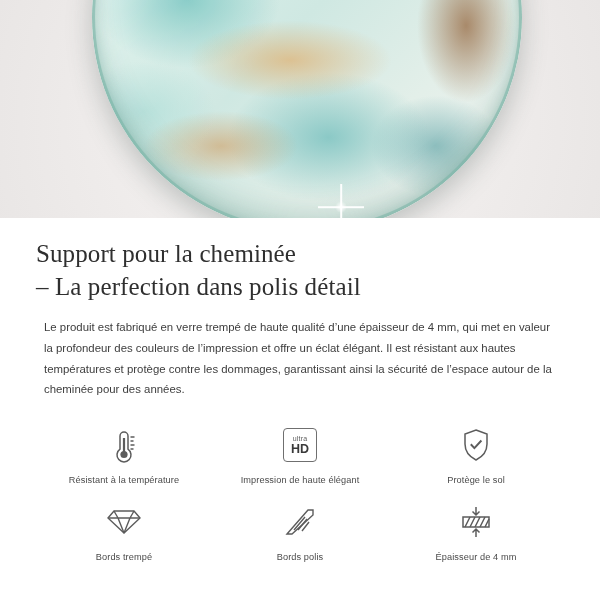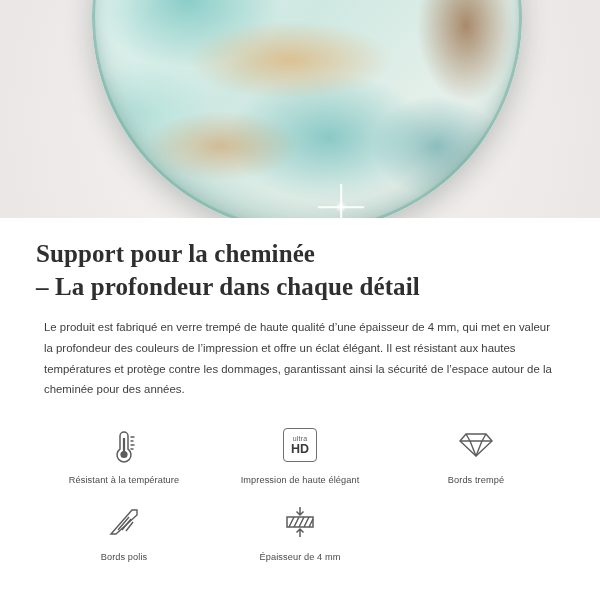--- a/index.html
+++ b/index.html
@@ -112,21 +112,21 @@
   
   .content {
     padding: 20px 36px 0 36px;
   }
   .headline {
     font-family: "Liberation Serif", serif;
     font-size: 25px;
     line-height: 1.30;
     color: #2f2f2f;
     margin: 0 0 14px 0;
-    font-weight: 700;
+    font-weight: 400;
     letter-spacing: 0.1px;
   }
   .headline .line2 { display: block; }
 
   .body-copy {
     font-size: 11.4px;
     line-height: 1.82;
     color: #3d3d3d;
     margin: 8px;
     max-width: 520px;
@@ -185,21 +185,21 @@
       <div class="plate-edge"></div>
     </div>
     <div class="sparkle">
       <div class="sparkle-core"></div>
     </div>
   </div>
 
   <div class="content">
     <h1 class="headline">
       <span>Support pour la cheminée</span>
-      <span class="line2">– La profondeur dans chaque détail</span>
+      <span class="line2">– La perfection dans polis détail</span>
     </h1>
 
     <p class="body-copy">Le produit est fabriqué en verre trempé de haute qualité d’une épaisseur de 4 mm, qui met en valeur la profondeur des couleurs de l’impression et offre un éclat élégant. Il est résistant aux hautes températures et protège contre les dommages, garantissant ainsi la sécurité de l’espace autour de la cheminée pour des années.</p>
 
     <div class="features">
 
       <div class="feature">
         <div class="feature-icon">
           <svg width="34" height="38" viewBox="0 0 34 38" fill="none" stroke="#5c5c5c" stroke-width="1.5">
             <path d="M17 6a4 4 0 0 1 4 4v13.2a7 7 0 1 1-8 0V10a4 4 0 0 1 4-4z"></path>
@@ -214,20 +214,29 @@
       <div class="feature">
         <div class="feature-icon">
           <div class="ultrahd">
             <span class="u1">ultra</span>
             <span class="u2">HD</span>
           </div>
         </div>
         <div class="feature-label">Impression de haute élégant</div>
       </div>
 
+      <div class="feature">
+        <div class="feature-icon">
+          <svg width="34" height="38" viewBox="0 0 34 38" fill="none" stroke="#5c5c5c" stroke-width="1.5">
+            <path d="M17 4l11 4v10c0 7.5-5 13-11 16C11 31 6 25.5 6 18V8l11-4z"></path>
+            <path d="M11.8 18.3l3.6 3.8 7-7.6" stroke-width="2"></path>
+          </svg>
+        </div>
+        <div class="feature-label">Protège le sol</div>
+      </div>
 
       <div class="feature">
         <div class="feature-icon">
           <svg width="38" height="34" viewBox="0 0 38 34" fill="none" stroke="#5c5c5c" stroke-width="1.4">
             <path d="M9 6h20l6 7-16 15L3 13l6-7z"></path>
             <path d="M3 13h32M9 6l4 7M29 6l-4 7M13 13l6 15M25 13l-6 15"></path>
           </svg>
         </div>
         <div class="feature-label">Bords trempé</div>
       </div>

